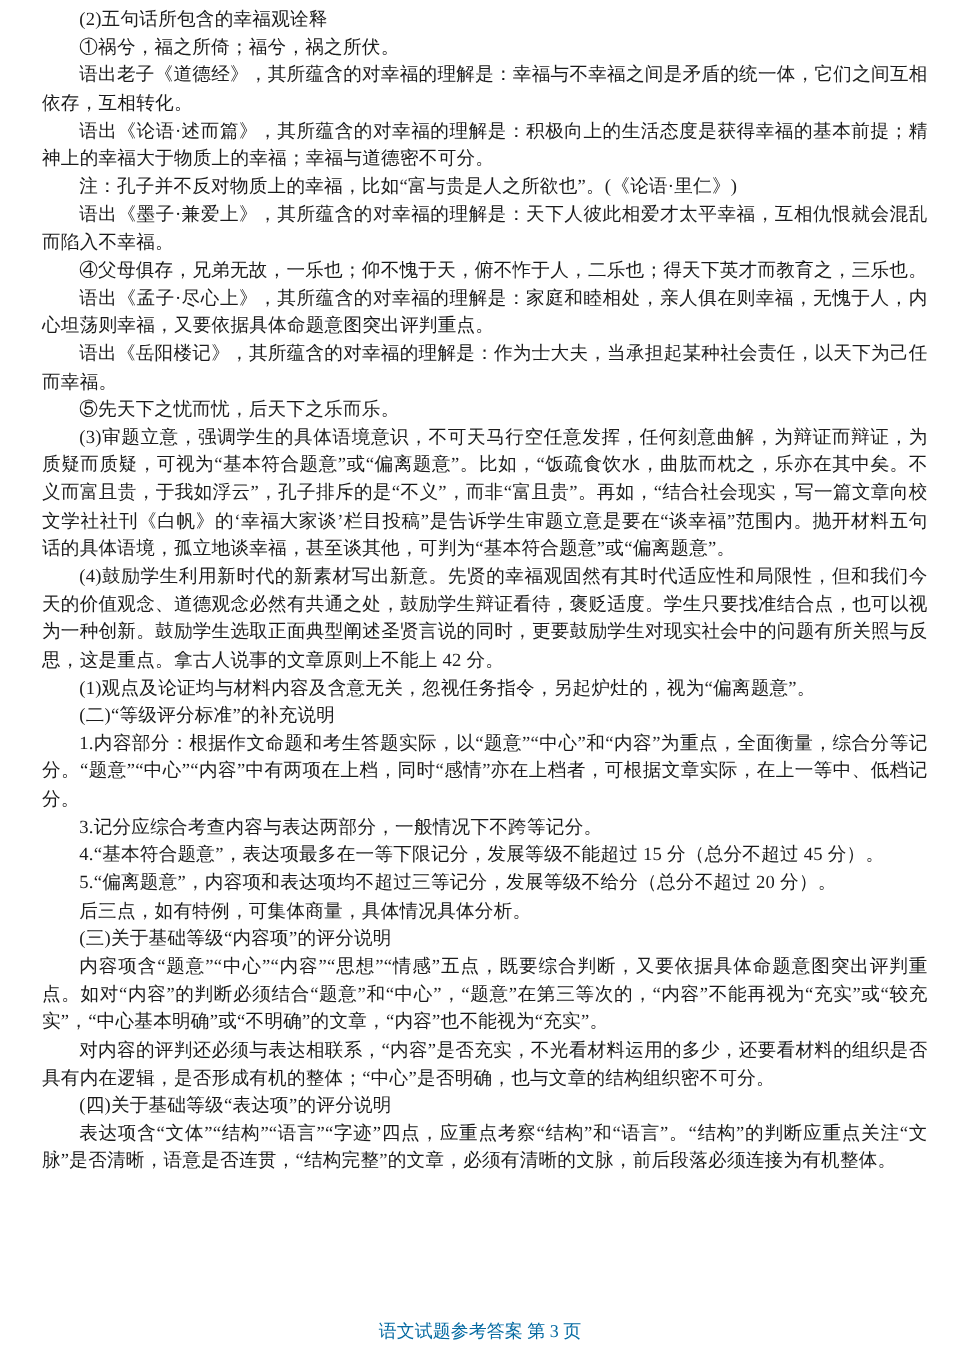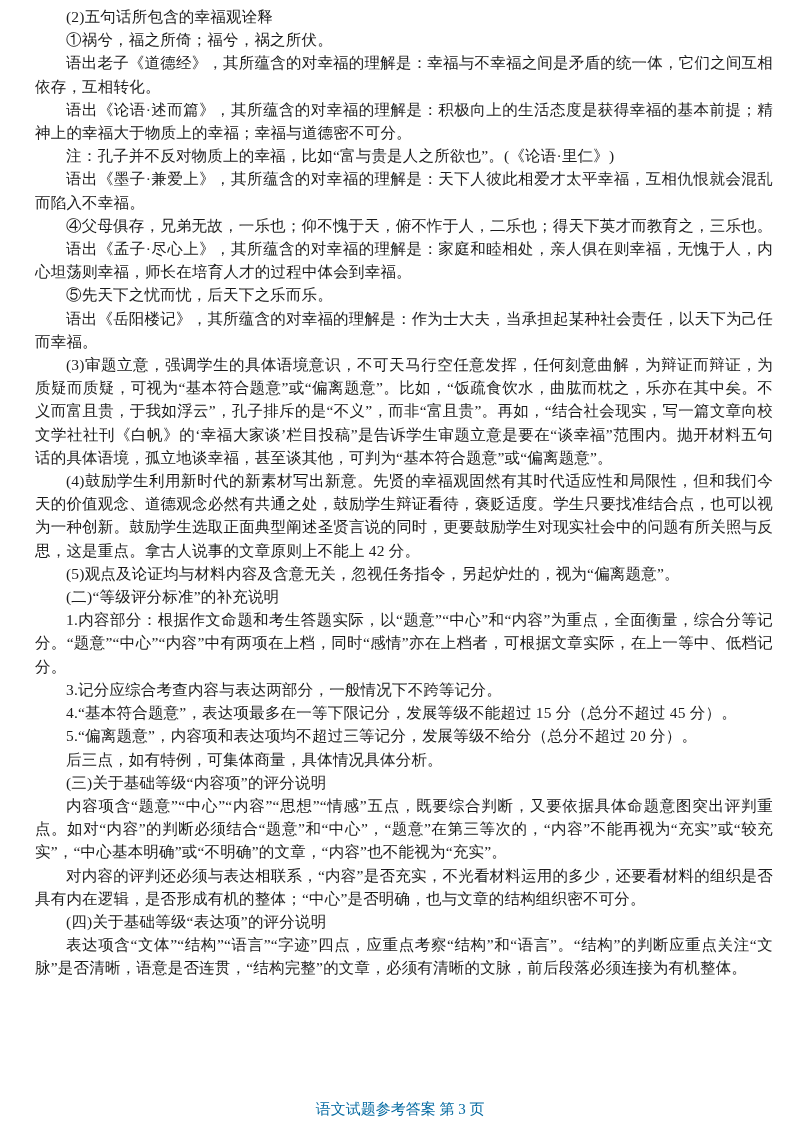--- a/index.html
+++ b/index.html
@@ -48,26 +48,26 @@
 
 <div class="page">
   <div class="content">
       <p>(2)五句话所包含的幸福观诠释</p>
       <p>①祸兮，福之所倚；福兮，祸之所伏。</p>
       <p>语出老子《道德经》，其所蕴含的对幸福的理解是：幸福与不幸福之间是矛盾的统一体，它们之间互相依存，互相转化。</p>
       <p>语出《论语·述而篇》，其所蕴含的对幸福的理解是：积极向上的生活态度是获得幸福的基本前提；精神上的幸福大于物质上的幸福；幸福与道德密不可分。</p>
       <p>注：孔子并不反对物质上的幸福，比如“富与贵是人之所欲也”。(《论语·里仁》)</p>
       <p>语出《墨子·兼爱上》，其所蕴含的对幸福的理解是：天下人彼此相爱才太平幸福，互相仇恨就会混乱而陷入不幸福。</p>
       <p>④父母俱存，兄弟无故，一乐也；仰不愧于天，俯不怍于人，二乐也；得天下英才而教育之，三乐也。</p>
-      <p>语出《孟子·尽心上》，其所蕴含的对幸福的理解是：家庭和睦相处，亲人俱在则幸福，无愧于人，内心坦荡则幸福，师长在培育人才的过程中体会到幸福。</p>
+      <p>语出《孟子·尽心上》，其所蕴含的对幸福的理解是：家庭和睦相处，亲人俱在则幸福，无愧于人，内心坦荡则幸福，又要依据具体命题意图突出评判重点。</p>
+      <p>语出《岳阳楼记》，其所蕴含的对幸福的理解是：作为士大夫，当承担起某种社会责任，以天下为己任而幸福。</p>
       <p>⑤先天下之忧而忧，后天下之乐而乐。</p>
-      <p>语出《岳阳楼记》，其所蕴含的对幸福的理解是：作为士大夫，当承担起某种社会责任，以天下为己任而幸福。</p>
       <p>(3)审题立意，强调学生的具体语境意识，不可天马行空任意发挥，任何刻意曲解，为辩证而辩证，为质疑而质疑，可视为“基本符合题意”或“偏离题意”。比如，“饭疏食饮水，曲肱而枕之，乐亦在其中矣。不义而富且贵，于我如浮云”，孔子排斥的是“不义”，而非“富且贵”。再如，“结合社会现实，写一篇文章向校文学社社刊《白帆》的‘幸福大家谈’栏目投稿”是告诉学生审题立意是要在“谈幸福”范围内。抛开材料五句话的具体语境，孤立地谈幸福，甚至谈其他，可判为“基本符合题意”或“偏离题意”。</p>
       <p>(4)鼓励学生利用新时代的新素材写出新意。先贤的幸福观固然有其时代适应性和局限性，但和我们今天的价值观念、道德观念必然有共通之处，鼓励学生辩证看待，褒贬适度。学生只要找准结合点，也可以视为一种创新。鼓励学生选取正面典型阐述圣贤言说的同时，更要鼓励学生对现实社会中的问题有所关照与反思，这是重点。拿古人说事的文章原则上不能上 42 分。</p>
-      <p>(5)观点及论证均与材料内容及含意无关，忽视任务指令，另起炉灶的，视为“偏离题意”。</p>
+      <p>(1)观点及论证均与材料内容及含意无关，忽视任务指令，另起炉灶的，视为“偏离题意”。</p>
       <p>(二)“等级评分标准”的补充说明</p>
       <p>1.内容部分：根据作文命题和考生答题实际，以“题意”“中心”和“内容”为重点，全面衡量，综合分等记分。“题意”“中心”“内容”中有两项在上档，同时“感情”亦在上档者，可根据文章实际，在上一等中、低档记分。</p>
       <p>3.记分应综合考查内容与表达两部分，一般情况下不跨等记分。</p>
       <p>4.“基本符合题意”，表达项最多在一等下限记分，发展等级不能超过 15 分（总分不超过 45 分）。</p>
       <p>5.“偏离题意”，内容项和表达项均不超过三等记分，发展等级不给分（总分不超过 20 分）。</p>
       <p>后三点，如有特例，可集体商量，具体情况具体分析。</p>
       <p>(三)关于基础等级“内容项”的评分说明</p>
       <p>内容项含“题意”“中心”“内容”“思想”“情感”五点，既要综合判断，又要依据具体命题意图突出评判重点。如对“内容”的判断必须结合“题意”和“中心”，“题意”在第三等次的，“内容”不能再视为“充实”或“较充实”，“中心基本明确”或“不明确”的文章，“内容”也不能视为“充实”。</p>
       <p>对内容的评判还必须与表达相联系，“内容”是否充实，不光看材料运用的多少，还要看材料的组织是否具有内在逻辑，是否形成有机的整体；“中心”是否明确，也与文章的结构组织密不可分。</p>
       <p>(四)关于基础等级“表达项”的评分说明</p>

